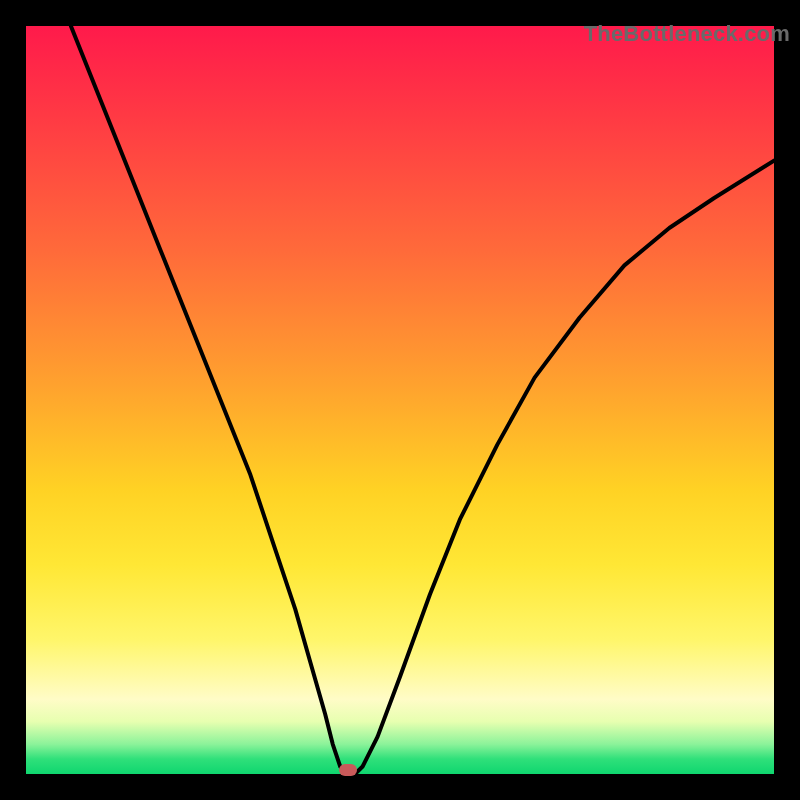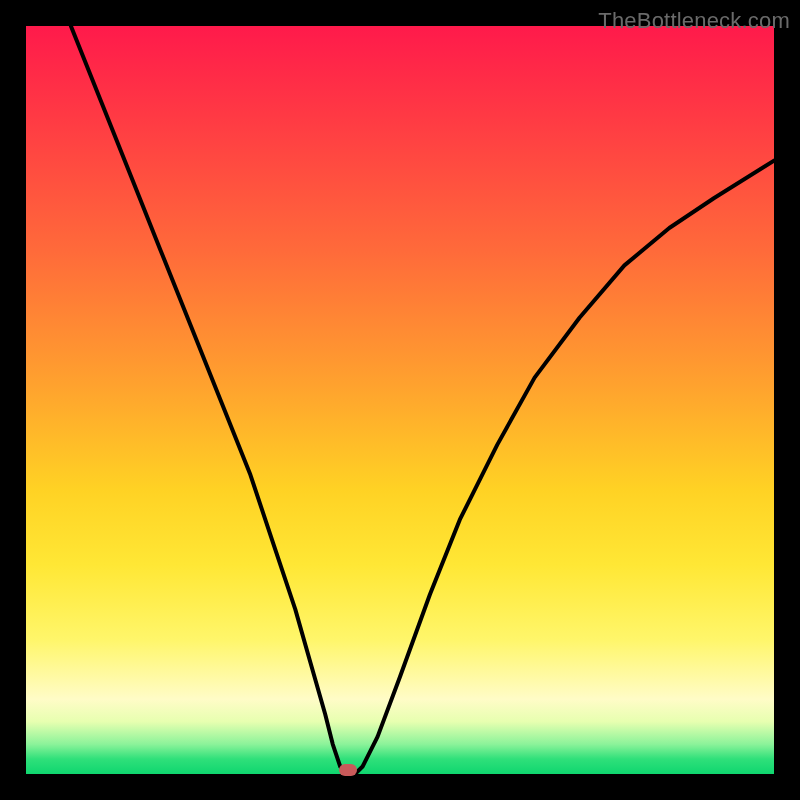--- a/index.html
+++ b/index.html
@@ -53,25 +53,25 @@
   .marker {
     position: absolute;
     width: 18px;
     height: 12px;
     border-radius: 6px;
     background: #c95a5a;
     transform: translate(-50%, -50%);
   }
   .watermark {
     position: absolute;
-    top: 8px;
+    top: 21px;
     right: 10px;
     color: #6a6a6a;
     font-size: 22px;
-    font-weight: 400;
+    font-weight: 700;
     letter-spacing: 0.2px;
     user-select: none;
   }
 </style>
 </head>
 <body>
 
 <div class="frame">
   <div class="plot">
 

